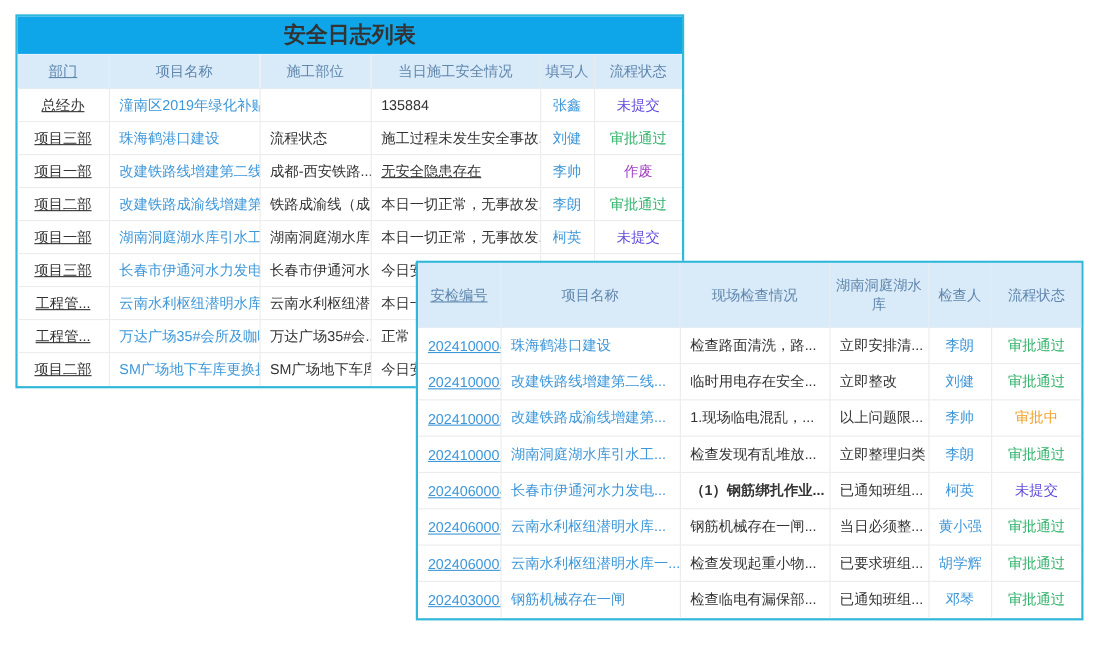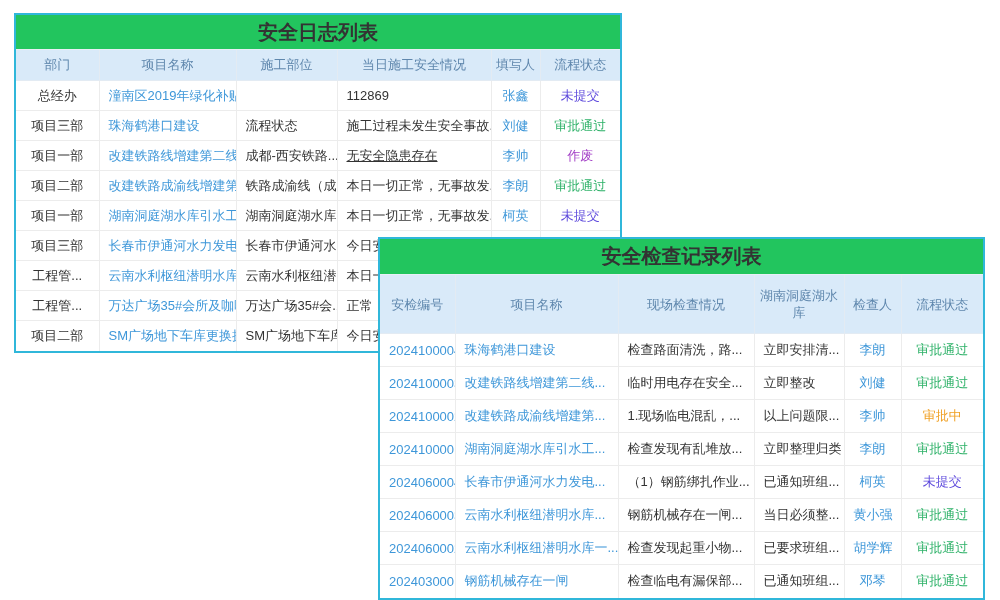--- a/index.html
+++ b/index.html
@@ -1,34 +1,34 @@
 <!DOCTYPE html>
 <html><head>
 <meta charset="utf-8">
 <style>
   html,body{margin:0;padding:0;background:#ffffff;width:1000px;height:600px;overflow:hidden;
     font-family:"Liberation Sans","DejaVu Sans",sans-serif;}
   .stage{position:relative;width:1000px;height:600px;background:#fff;}
   .panel{position:absolute;background:#fff;border:2px solid #30b7da;box-sizing:border-box;}
   .panel-log{left:14px;top:13px;width:608px;}
   .panel-insp{left:378px;top:237px;width:607px;z-index:5;}
-  .tbl-title{text-align:center;font-size:20px;font-weight:bold;color:#333;background:#22c55e;
+  .tbl-title{text-align:center;font-size:20px;font-weight:bold;color:#333;background:#0ea5e9;
     border-bottom:1px solid #e8eff6;}
   .panel-log .tbl-title{height:34px;line-height:34px;}
   .panel-insp .tbl-title{height:35px;line-height:35px;}
   table{border-collapse:collapse;table-layout:fixed;width:100%;}
   th{background:#d9eaf9;color:#5f87ad;font-weight:normal;font-size:13px;text-align:center;
     border:1px solid #e3ebf3;border-top:none;padding:0 3px;}
   .panel-log th{height:30px;white-space:nowrap;overflow:hidden;}
   .panel-insp th{height:58px;line-height:17px;}
   td{font-size:13px;color:#333;border:1px solid #ececec;border-top:none;padding:0 9px;
     white-space:nowrap;overflow:hidden;box-sizing:border-box;}
   .panel-log td{height:30px;}
   .panel-insp td{height:33px;}
-  th:first-child,td:first-child{border-left:none;}
+  th:first-child,td:first-child{border-left:none;text-decoration:underline;}
   th:last-child,td:last-child{border-right:none;}
   tr:last-child td{border-bottom:none;}
   td.link{color:#3e97d9;cursor:pointer;}
   td.name{color:#3e97d9;}
   td.status{font-weight:normal;}
 </style>
 </head>
 <body>
 
 <div class="stage">
@@ -52,21 +52,21 @@
           <th>当日施工安全情况</th>
           <th>填写人</th>
           <th>流程状态</th>
         </tr>
       </thead>
       <tbody id="log-body">
           <tr>
             <td style="text-align: center;">总经办</td>
             <td class="link" style="text-align: left;">潼南区2019年绿化补贴项...</td>
             <td style="text-align: left;"></td>
-            <td style="text-align: left;">112869</td>
+            <td style="text-align: left;">135884</td>
             <td class="name" style="text-align: center;">张鑫</td>
             <td class="status" style="text-align: center; color: rgb(95, 75, 221);">未提交</td>
           </tr>
           <tr>
             <td style="text-align: center;">项目三部</td>
             <td class="link" style="text-align: left;">珠海鹤港口建设</td>
             <td style="text-align: left;">流程状态</td>
             <td style="text-align: left;">施工过程未发生安全事故...</td>
             <td class="name" style="text-align: center;">刘健</td>
             <td class="status" style="text-align: center; color: rgb(47, 178, 105);">审批通过</td>
@@ -125,21 +125,20 @@
             <td style="text-align: center;">SM广场地下车库</td>
             <td style="text-align: left;">今日安</td>
             <td class="name" style="text-align: center;"></td>
             <td class="status" style="text-align: center;"></td>
           </tr>
         </tbody>
     </table>
   </div>
 
   <div class="panel panel-insp">
-    <div class="tbl-title">安全检查记录列表</div>
     <table>
       <colgroup>
         <col style="width:75px">
           <col style="width:163px">
           <col style="width:136px">
         <col style="width:90px">
           <col style="width:57px">
           <col style="width:82px">
       </colgroup>
       <thead>
@@ -181,21 +180,21 @@
             <td class="link" style="text-align: center;">2024100001</td>
             <td class="link" style="text-align: left;">湖南洞庭湖水库引水工...</td>
             <td style="text-align: left;">检查发现有乱堆放...</td>
             <td style="text-align: left;">立即整理归类</td>
             <td class="name" style="text-align: center;">李朗</td>
             <td class="status" style="text-align: center; color: rgb(47, 178, 105);">审批通过</td>
           </tr>
           <tr>
             <td class="link" style="text-align: center;">2024060004</td>
             <td class="link" style="text-align: left;">长春市伊通河水力发电...</td>
-            <td style="text-align: left;">（1）钢筋绑扎作业...</td>
+            <td style="text-align: left; font-weight: bold;">（1）钢筋绑扎作业...</td>
             <td style="text-align: left;">已通知班组...</td>
             <td class="name" style="text-align: center;">柯英</td>
             <td class="status" style="text-align: center; color: rgb(95, 75, 221);">未提交</td>
           </tr>
           <tr>
             <td class="link" style="text-align: center;">2024060003</td>
             <td class="link" style="text-align: left;">云南水利枢纽潜明水库...</td>
             <td style="text-align: left;">钢筋机械存在一闸...</td>
             <td style="text-align: left;">当日必须整...</td>
             <td class="name" style="text-align: center;">黄小强</td>

